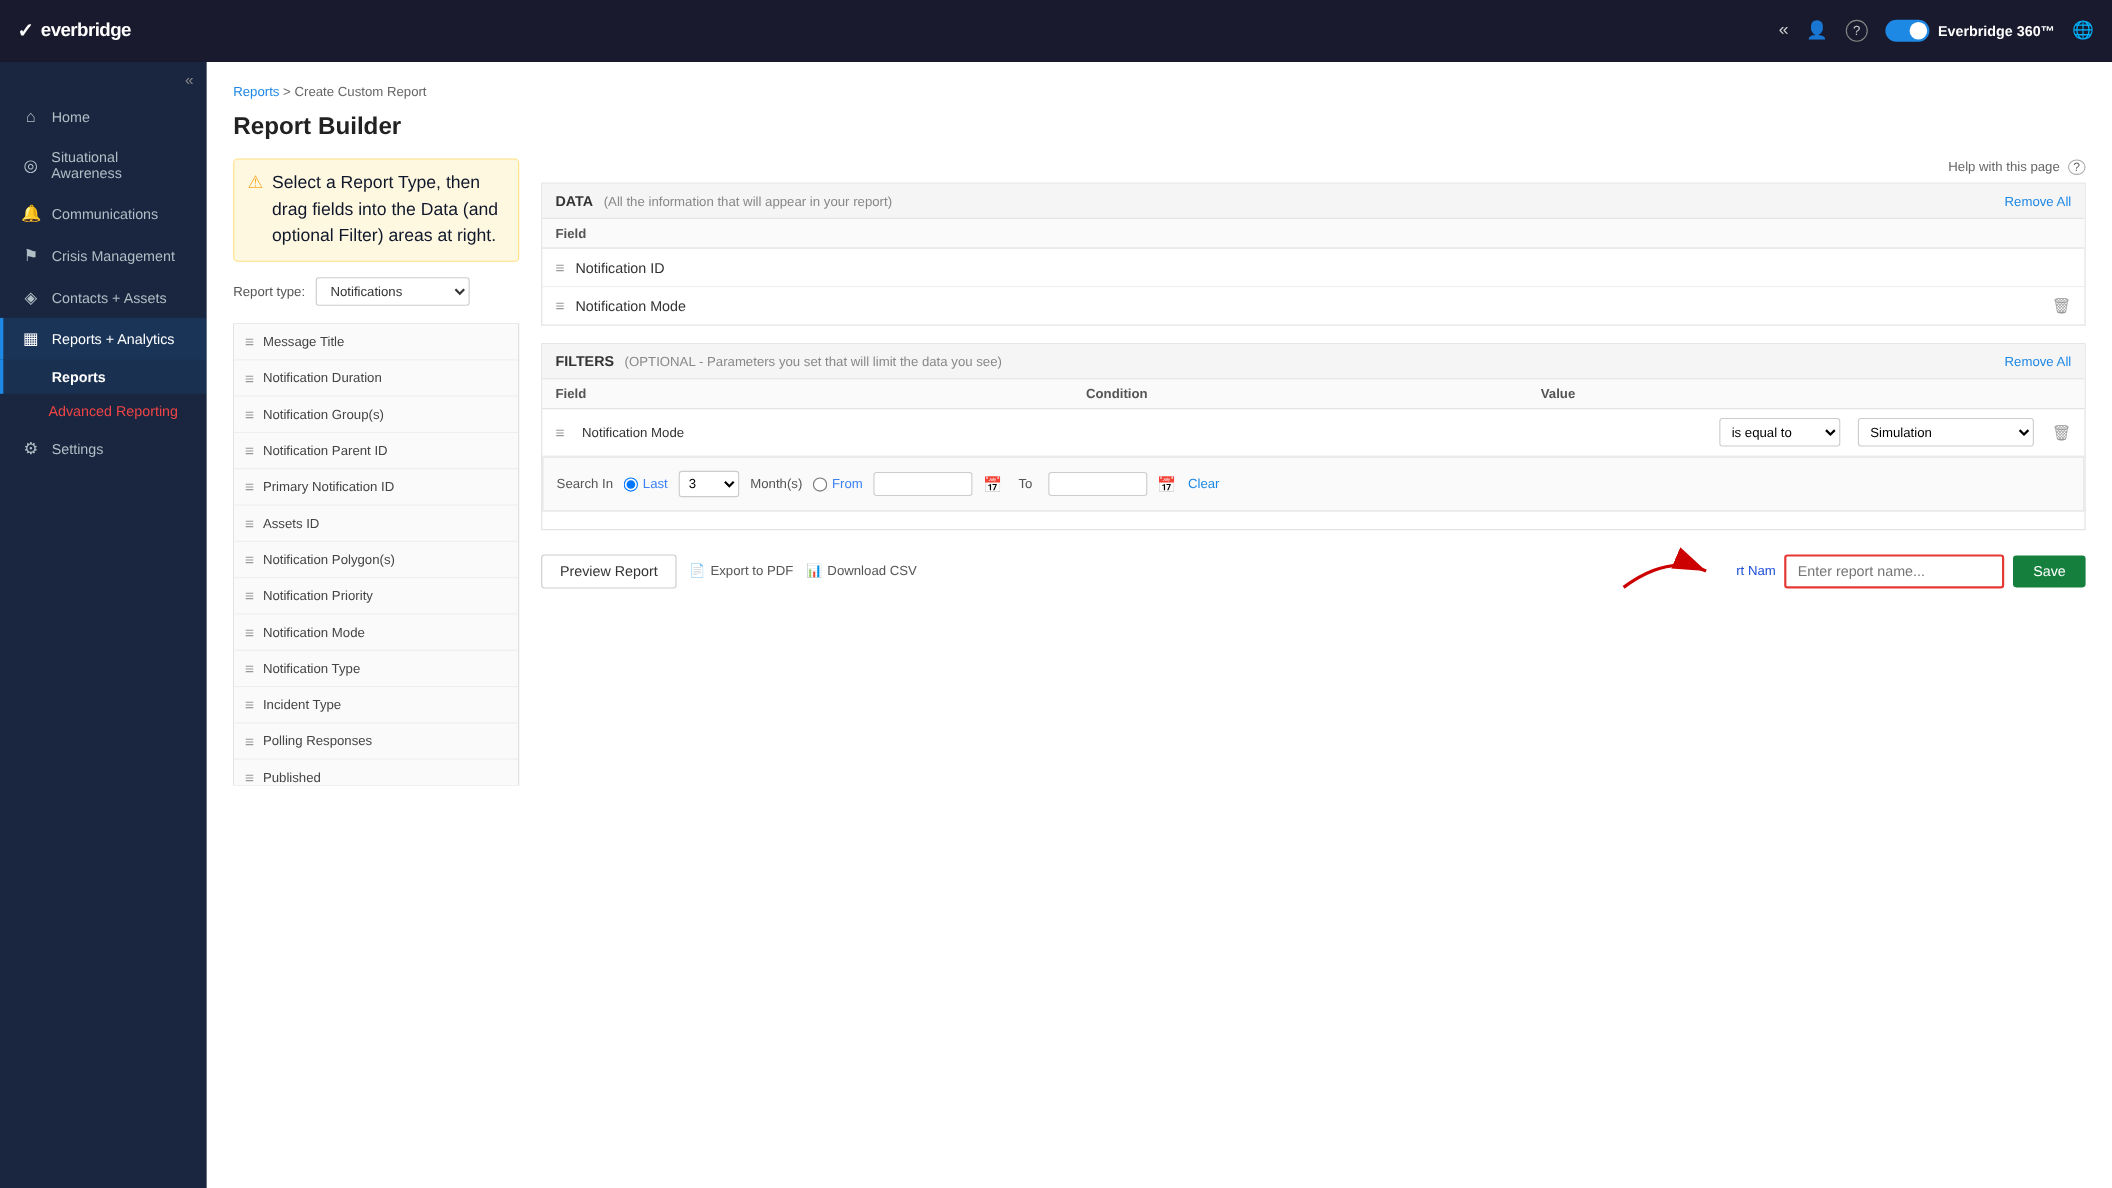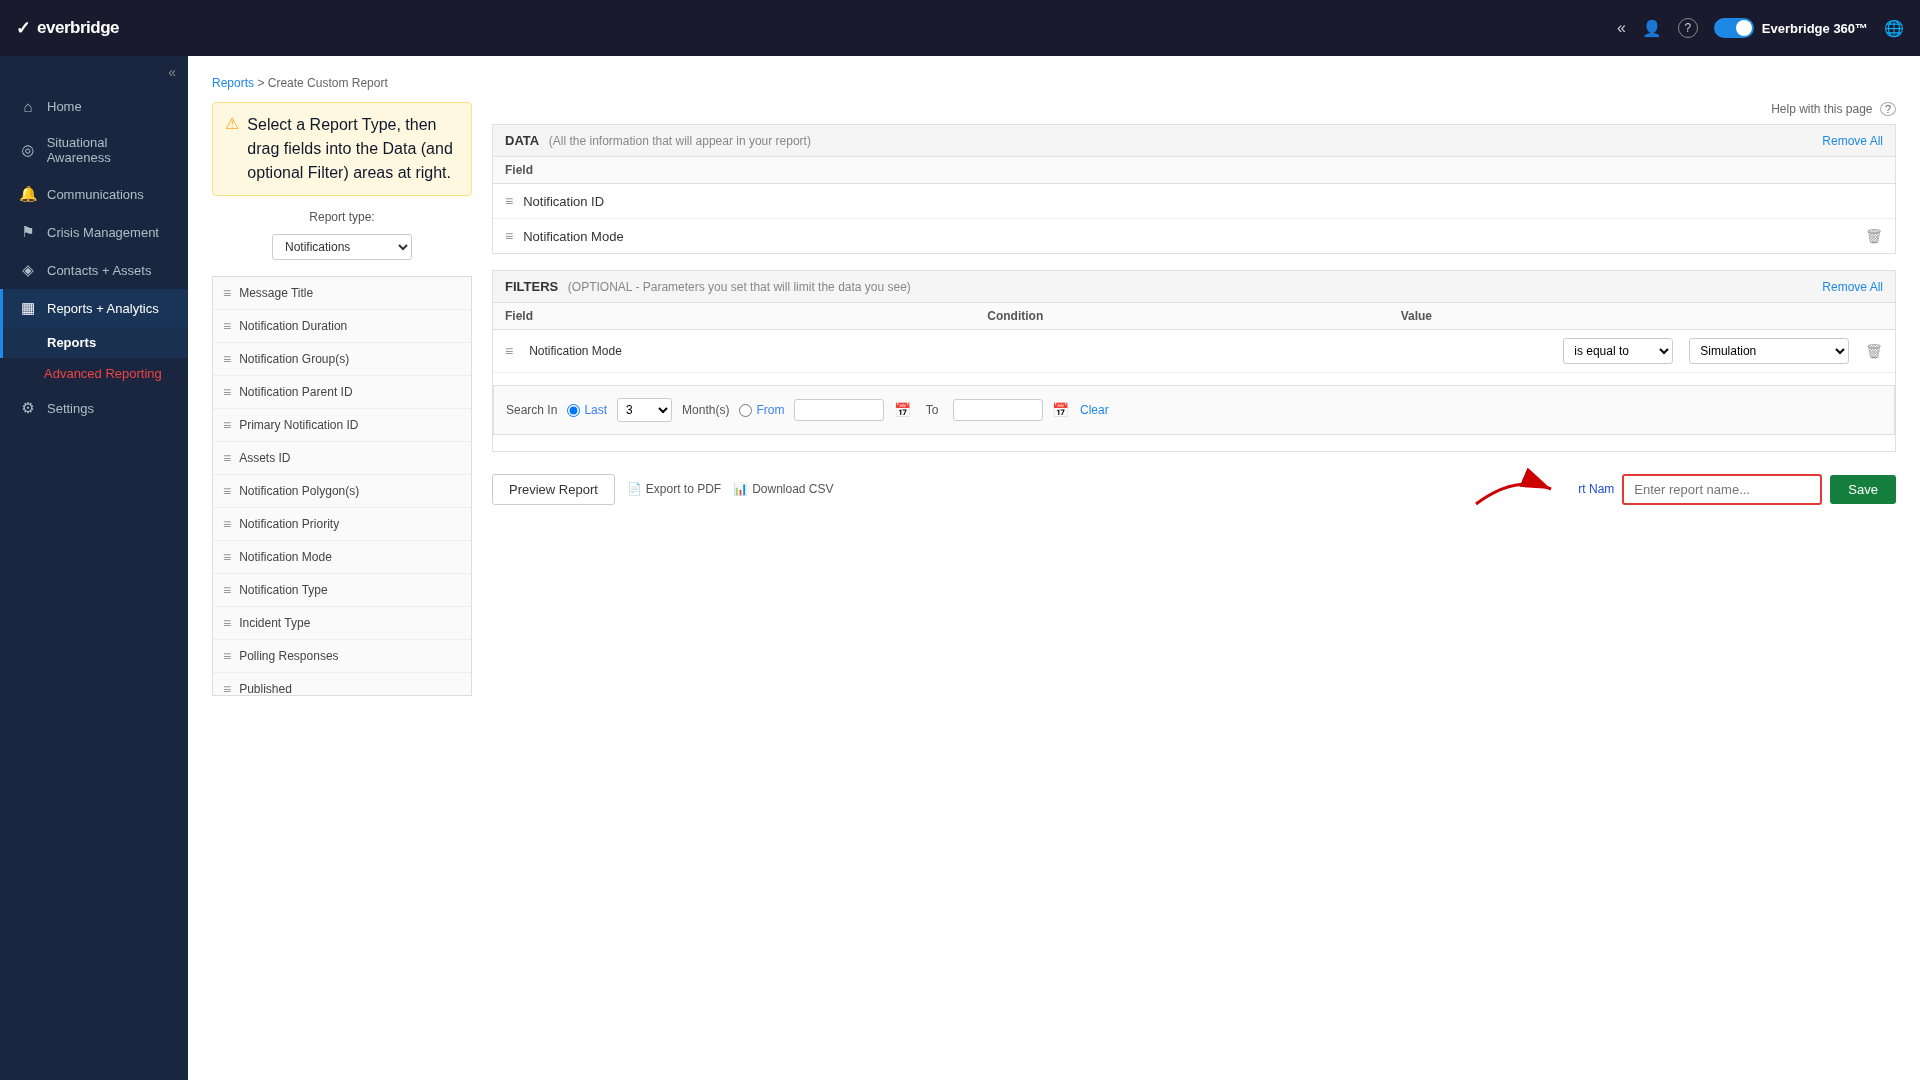--- a/index.html
+++ b/index.html
@@ -79,21 +79,21 @@
     .left-panel { width: 260px; flex-shrink: 0; }
 
     .info-box {
       background: #fff8e1; border: 1px solid #ffe082; border-radius: 4px;
       padding: 10px 12px; margin-bottom: 14px; display: flex; gap: 8px;
       align-items: flex-start;
     }
     .info-icon { color: #f9a825; font-size: 16px; margin-top: 1px; }
     .info-text { font-size: 16px; color: #0f172a; line-height: 1.5; }
 
-    .report-type-row { display: flex; align-items: center; gap: 10px; margin-bottom: 16px; flex-direction: column; }
+    .report-type-row { display: flex; align-items: center; gap: 10px; margin-bottom: 16px; }
     .report-type-label { font-size: 12px; color: #555; white-space: nowrap; }
     .report-type-select {
       border: 1px solid #ccc; border-radius: 3px; padding: 4px 24px 4px 8px;
       font-size: 12px; background: #fff; color: #333; cursor: pointer; min-width: 140px;
       appearance: auto;
     }
 
     .field-list {
       border: 1px solid #ddd; height: 420px; overflow-y: auto;
       background: #fafafa;
@@ -119,21 +119,21 @@
       border: 1px solid #ccc; border-radius: 3px; padding: 4px 6px;
       font-size: 12px; min-width: 110px; background: #fff;
     }
     .filter-value {
       border: 1px solid #ccc; border-radius: 3px; padding: 4px 6px;
       font-size: 12px; min-width: 160px; background: #fff;
     }
 
     .search-in-row {
       display: flex; align-items: center; gap: 10px; padding: 12px;
-      border: 1px solid #e0e0e0; background: #fafafa; margin-bottom: 16px; margin-top: 12px;
+      border: 1px solid #e0e0e0; background: #fafafa; margin-bottom: 16px;
     }
     .search-in-label { font-size: 12px; color: #555; font-weight: 500; }
     .radio-group { display: flex; align-items: center; gap: 4px; }
     .radio-group input { cursor: pointer; }
     .radio-group label { font-size: 12px; color: #3b82f6; }
     .select-small { border: 1px solid #ccc; border-radius: 3px; padding: 3px 4px; font-size: 12px; background: #fff; width: 55px; }
     .month-label { font-size: 12px; color: #555; }
     .date-input { border: 1px solid #ccc; border-radius: 3px; padding: 3px 6px; font-size: 12px; width: 90px; }
     .cal-icon { color: #666; font-size: 14px; cursor: pointer; }
     .clear-btn { color: #1e88e5; font-size: 12px; cursor: pointer; background: none; border: none; }
@@ -256,20 +256,21 @@
 
   <div class="main">
     <div class="content-area">
 
       <div class="breadcrumb">
         <a>Reports</a>
         <span> &gt; </span>
         <span>Create Custom Report</span>
       </div>
 
+      <h1 class="page-title">Report Builder</h1>
 
       <div class="main-content">
 
         <div class="left-panel">
           <div class="info-box">
             <span class="info-icon">⚠</span>
             <span class="info-text">Select a Report Type, then drag fields into the Data (and optional Filter) areas at right.</span>
           </div>
 
           <div class="report-type-row">

